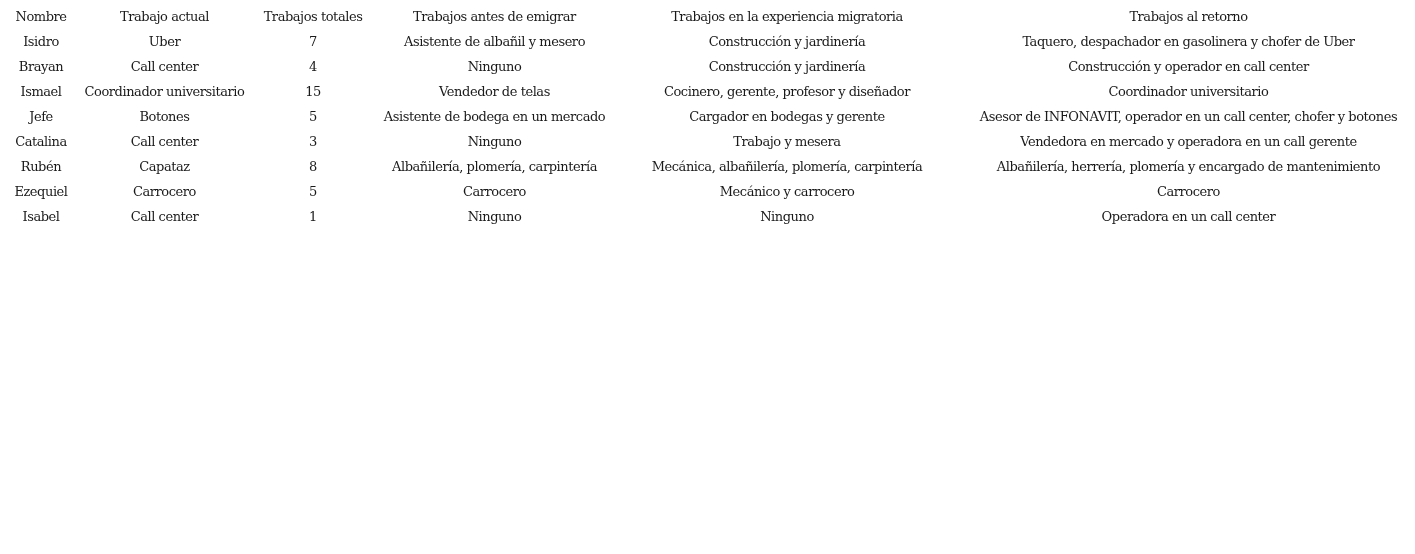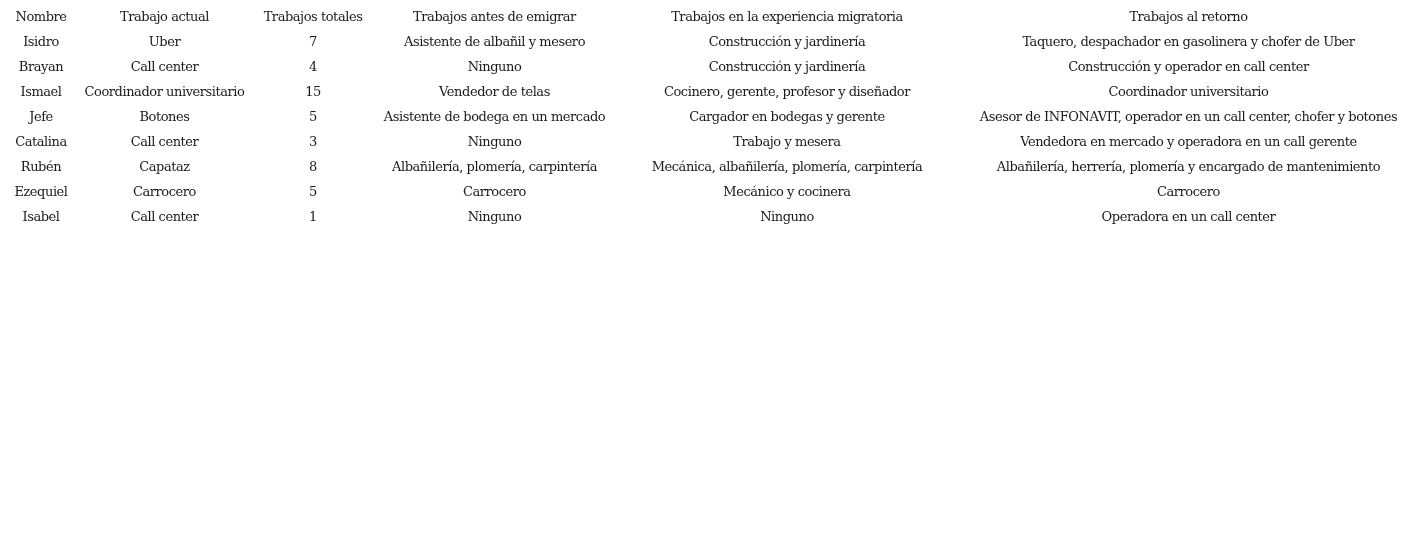--- a/index.html
+++ b/index.html
@@ -113,21 +113,21 @@
         <td>8</td>
         <td>Albañilería, plomería, carpintería</td>
         <td>Mecánica, albañilería, plomería, carpintería</td>
         <td>Albañilería, herrería, plomería y encargado de mantenimiento</td>
       </tr>
       <tr>
         <td>Ezequiel</td>
         <td>Carrocero</td>
         <td>5</td>
         <td>Carrocero</td>
-        <td>Mecánico y cocinera</td>
+        <td>Mecánico y carrocero</td>
         <td>Carrocero</td>
       </tr>
       <tr>
         <td>Isabel</td>
         <td>Call center</td>
         <td>1</td>
         <td>Ninguno</td>
         <td>Ninguno</td>
         <td>Operadora en un call center</td>
       </tr>

